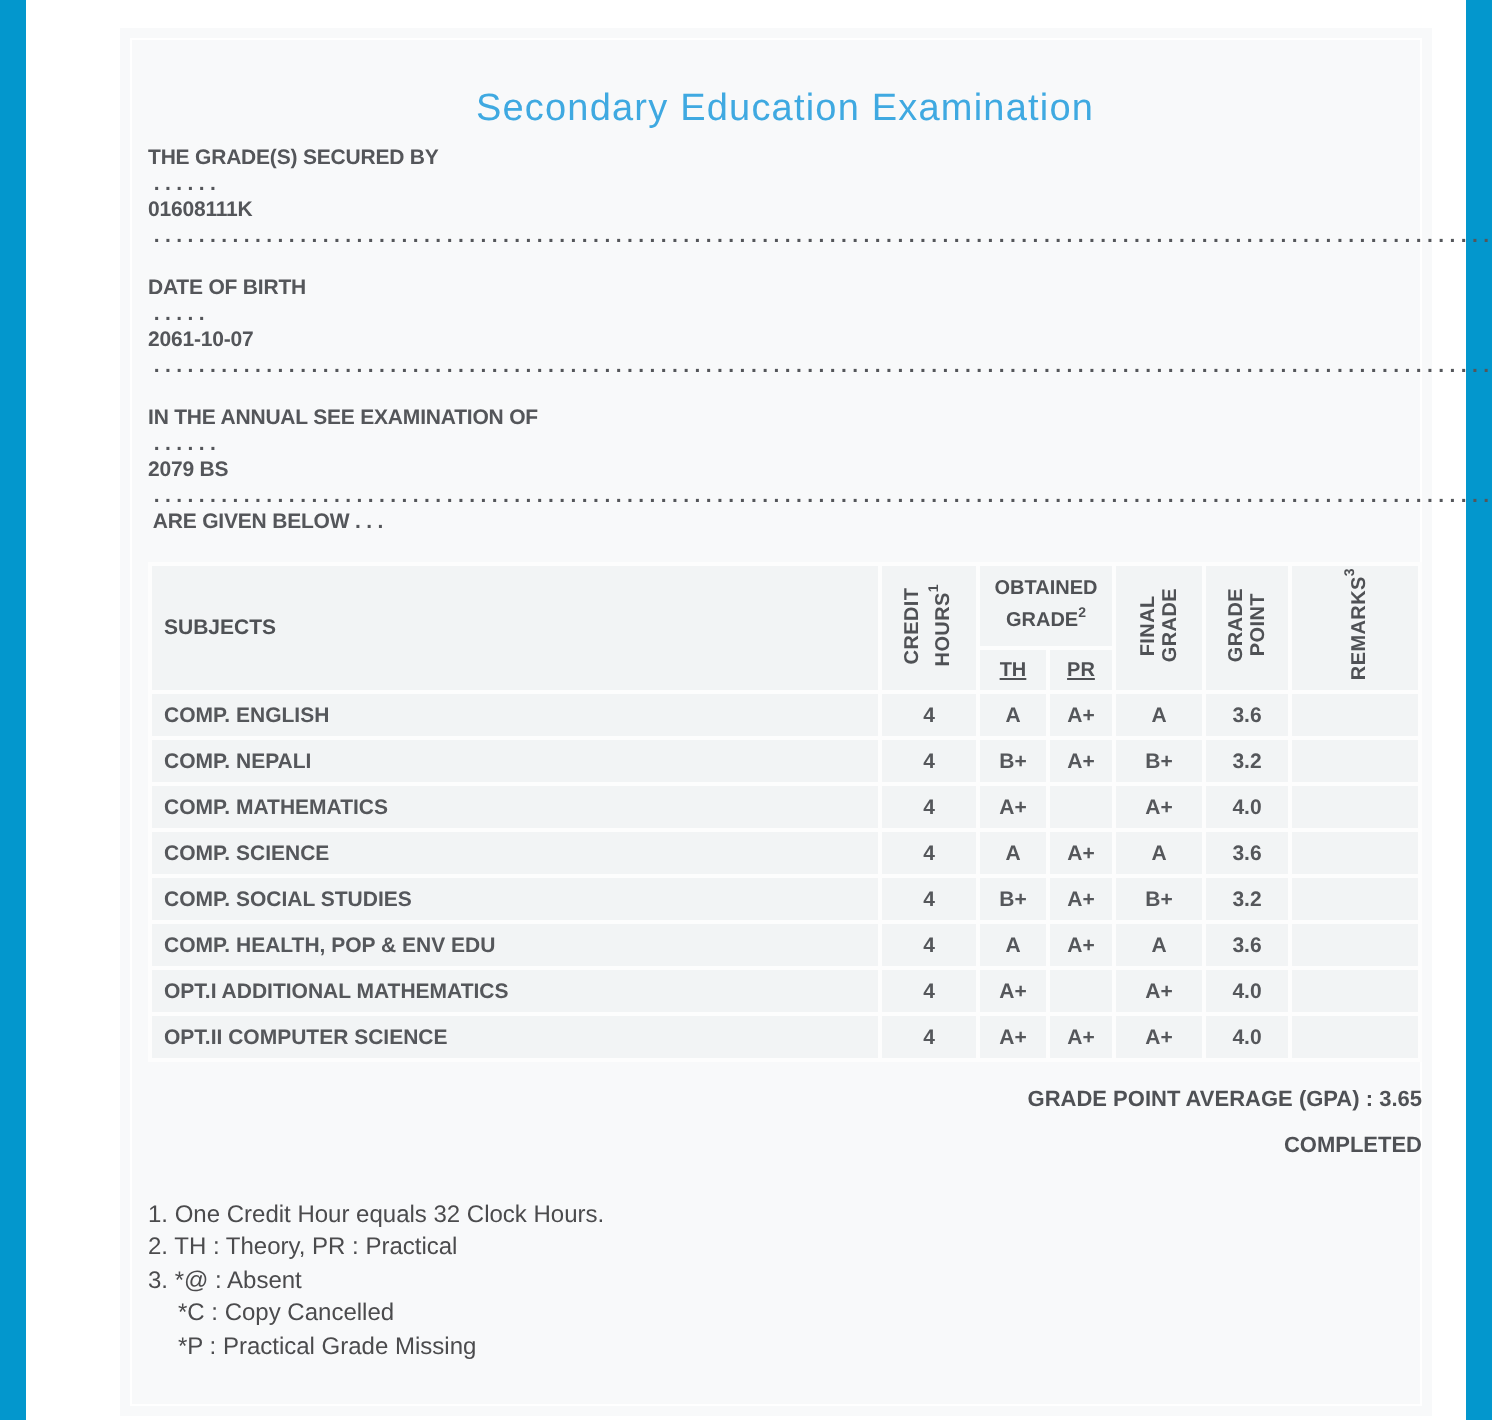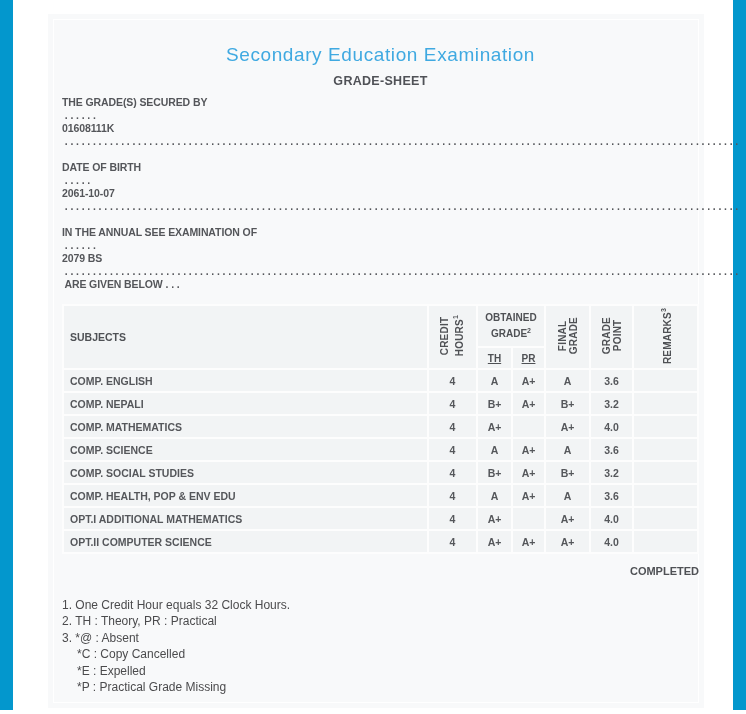--- a/index.html
+++ b/index.html
@@ -1,21 +1,21 @@
 <!DOCTYPE html>
 <html><head>
 <meta charset="utf-8">
 <style>
   * { box-sizing: border-box; }
   html,body { margin:0; padding:0; background:#ffffff; font-family:"Liberation Sans", sans-serif; }
   .frame { position:relative; width:746px; height:714px; background:#ffffff; overflow:hidden; }
   .blue-bar { position:absolute; top:0; width:13px; height:710px; background:#0397cd; }
   .blue-bar.left { left:0; }
   .blue-bar.right { left:733px; }
-  .sheet { position:absolute; left:48px; top:14px; width:656px; height:694px; background:#f8f9fa; }
+  .sheet { position:absolute; left:60px; top:14px; width:656px; height:694px; background:#f8f9fa; }
   .sheet-inner-border { position:absolute; inset:5px; border:1px solid #ffffff; pointer-events:none; }
   .content { position:relative; padding:0 5px 0 14px; height:100%; }
 
   .title { margin:0; padding-top:31px; text-align:center; font-size:19px; font-weight:normal;
            color:#3fa9e1; letter-spacing:.6px; line-height:20px; }
   .subtitle { margin:10px 0 0 0; text-align:center; font-size:12.5px; font-weight:bold;
               color:#505257; letter-spacing:.3px; line-height:13px; }
 
   .info-lines { margin-top:8px; }
   .dotline { display:flex; align-items:baseline; font-size:10.5px; font-weight:bold; color:#54565a;
@@ -54,21 +54,20 @@
 
 <div class="frame">
   <div class="blue-bar left"></div>
   <div class="blue-bar right"></div>
 
   <div class="sheet">
     <div class="sheet-inner-border"></div>
     <div class="content">
 
       <h1 class="title">Secondary Education Examination</h1>
-      <h2 class="subtitle">GRADE-SHEET</h2>
 
       <div class="info-lines" id="info-lines">
           <div class="dotline"><span>THE GRADE(S) SECURED BY</span><span> . . . . . . </span><span>01608111K</span><span class="fill"> . . . . . . . . . . . . . . . . . . . . . . . . . . . . . . . . . . . . . . . . . . . . . . . . . . . . . . . . . . . . . . . . . . . . . . . . . . . . . . . . . . . . . . . . . . . . . . . . . . . . . . . . . . . . . . . . . . . . . . . . </span></div>
           <div class="dotline"><span>DATE OF BIRTH</span><span> . . . . . </span><span>2061-10-07</span><span class="fill"> . . . . . . . . . . . . . . . . . . . . . . . . . . . . . . . . . . . . . . . . . . . . . . . . . . . . . . . . . . . . . . . . . . . . . . . . . . . . . . . . . . . . . . . . . . . . . . . . . . . . . . . . . . . . . . . . . . . . . . . . </span></div>
           <div class="dotline"><span>IN THE ANNUAL SEE EXAMINATION OF</span><span> . . . . . . </span><span>2079 BS</span><span class="fill"> . . . . . . . . . . . . . . . . . . . . . . . . . . . . . . . . . . . . . . . . . . . . . . . . . . . . . . . . . . . . . . . . . . . . . . . . . . . . . . . . . . . . . . . . . . . . . . . . . . . . . . . . . . . . . . . . . . . . . . . . </span><span> ARE GIVEN BELOW . . .</span></div>
         </div>
 
       <table class="grades">
         <colgroup>
           <col>
@@ -162,28 +161,28 @@
               <td>4</td>
               <td>A+</td>
               <td>A+</td>
               <td>A+</td>
               <td>4.0</td>
               <td></td>
             </tr>
           </tbody>
       </table>
 
+      <div class="gpa-line"><span>GRADE POINT AVERAGE (GPA)</span><span> : </span><span>3.65</span></div>
       <div class="status-line">COMPLETED</div>
 
       <div class="footnotes" id="footnotes">
           <div class="fn">1. One Credit Hour equals 32 Clock Hours.</div>
           <div class="fn">2. TH : Theory, PR : Practical</div>
           <div class="fn">3. *@ : Absent</div>
           <div class="fn indent">*C : Copy Cancelled</div>
-          <div class="fn indent">*E : Expelled</div>
           <div class="fn indent">*P : Practical Grade Missing</div>
         </div>
 
       <div class="dashed"></div>
       <div class="note-label">Note:</div>
 
     </div>
   </div>
 </div>
 

